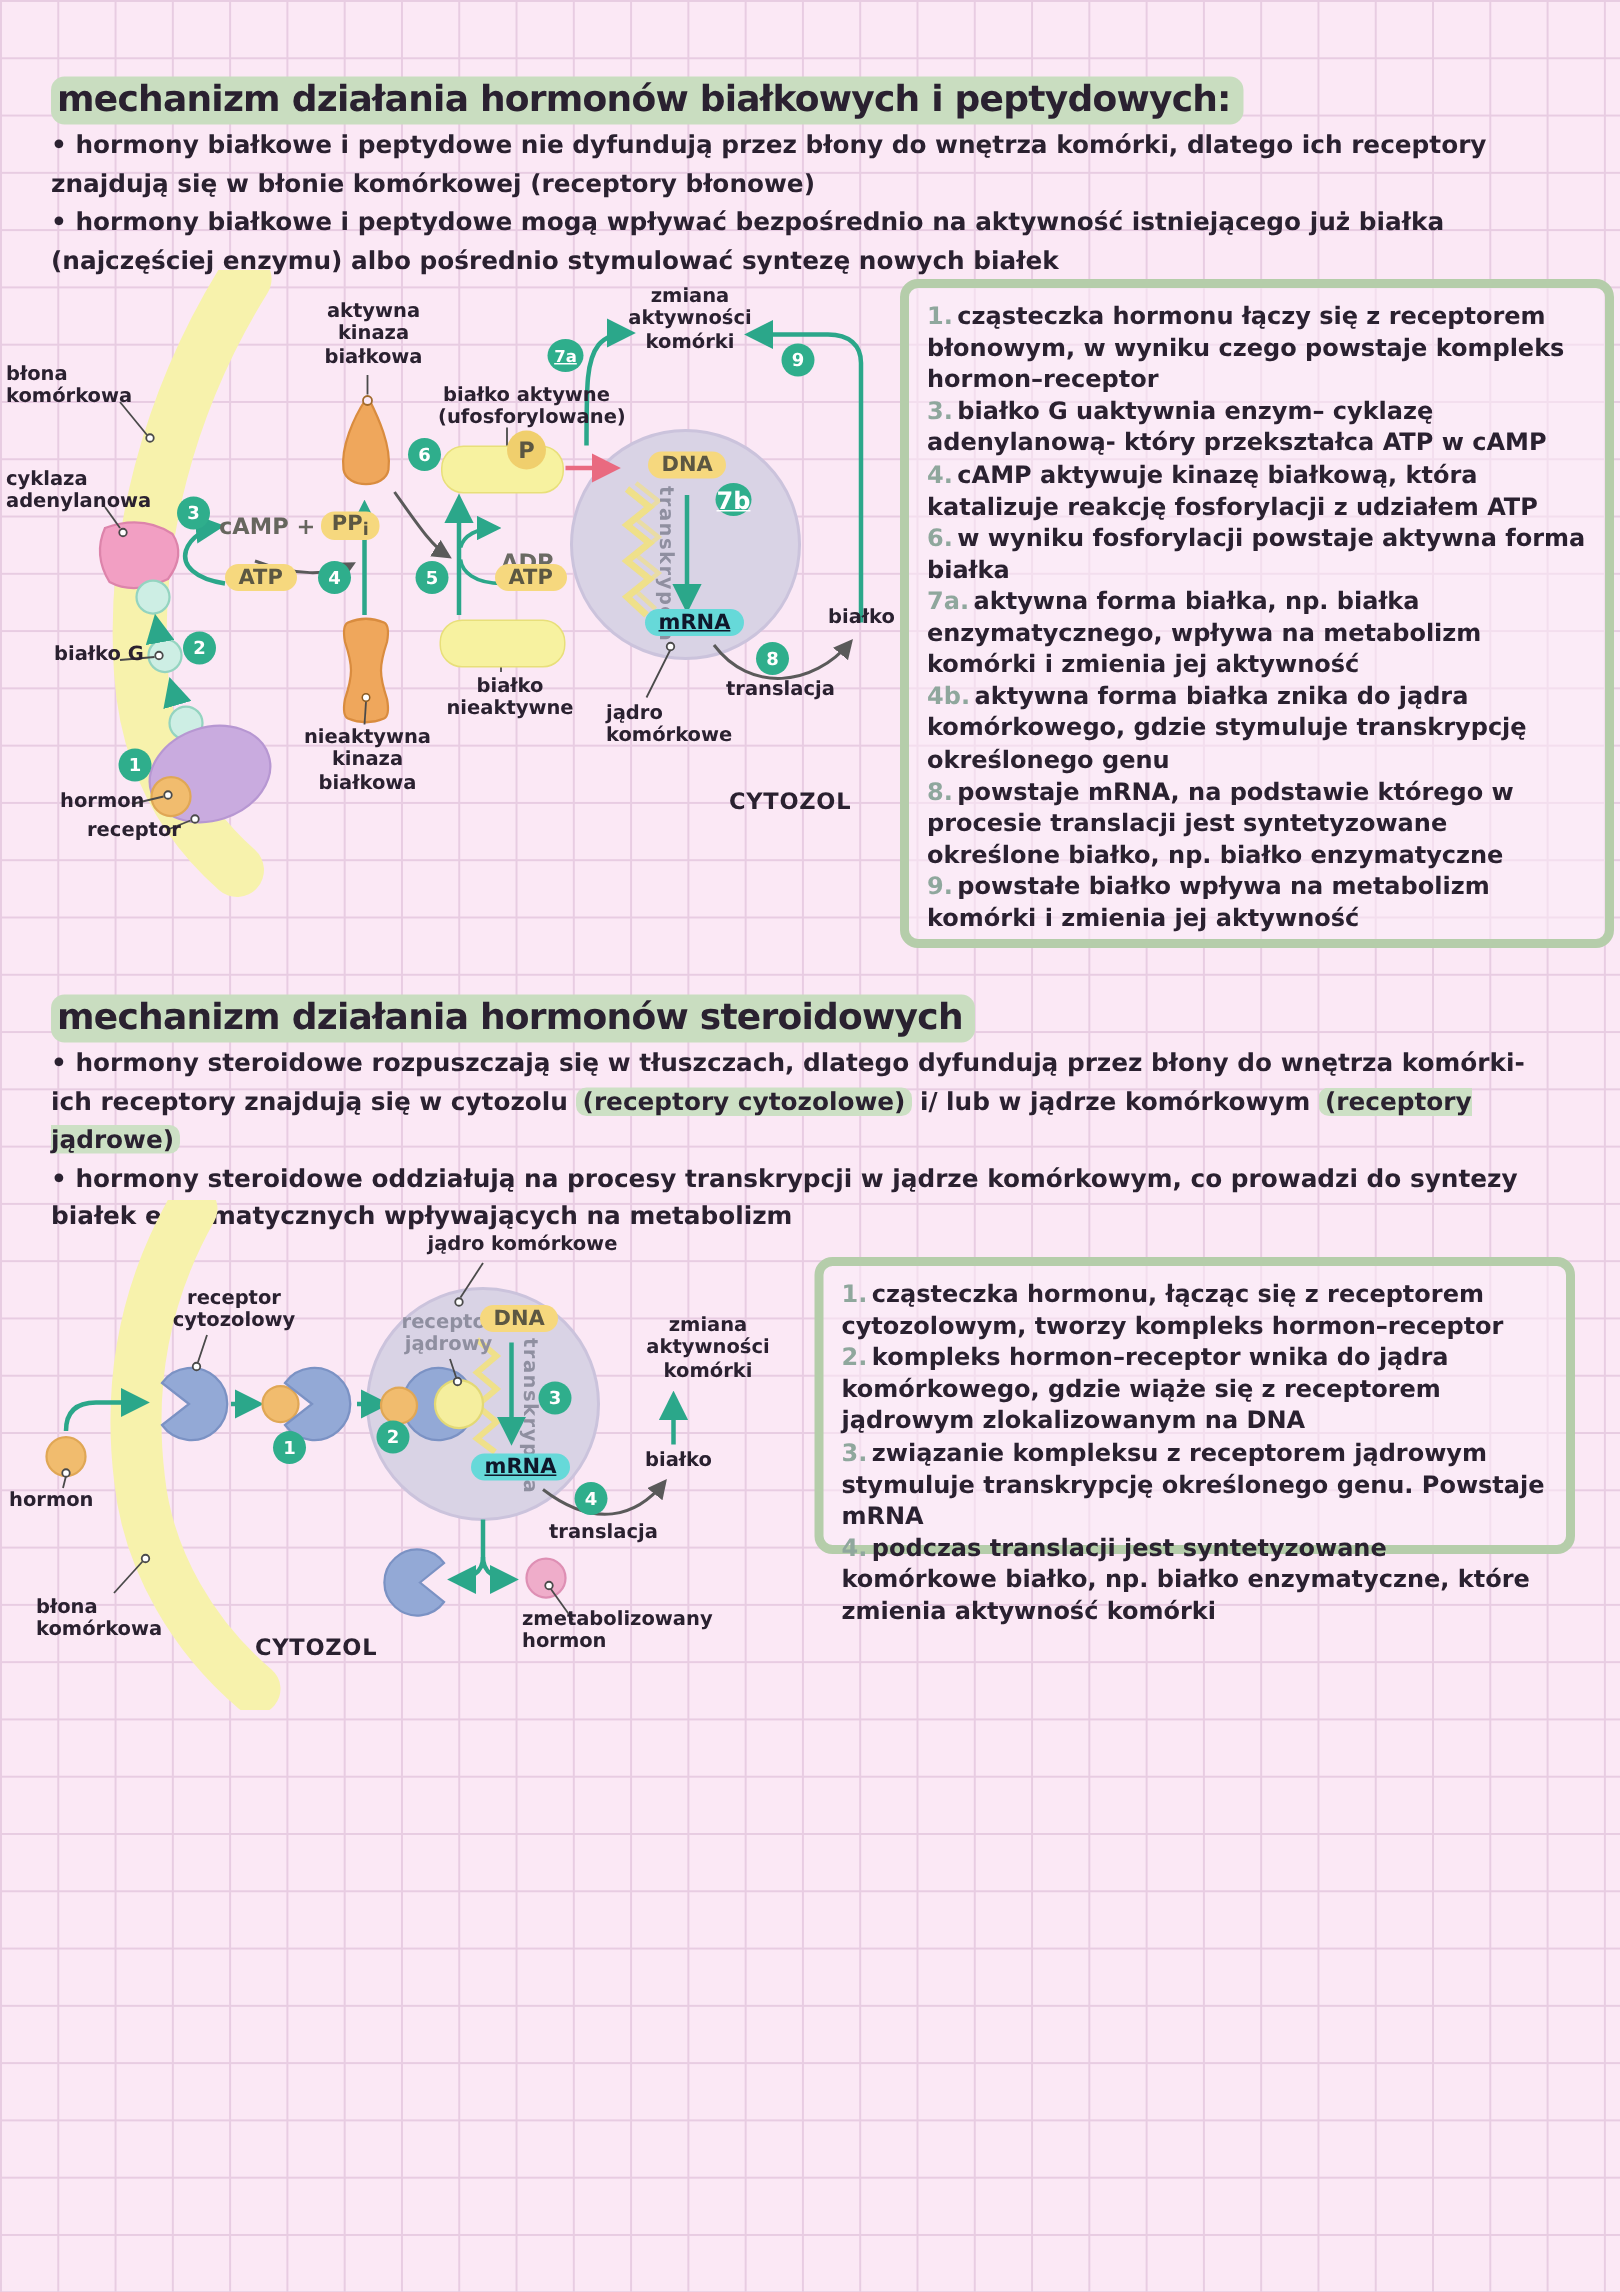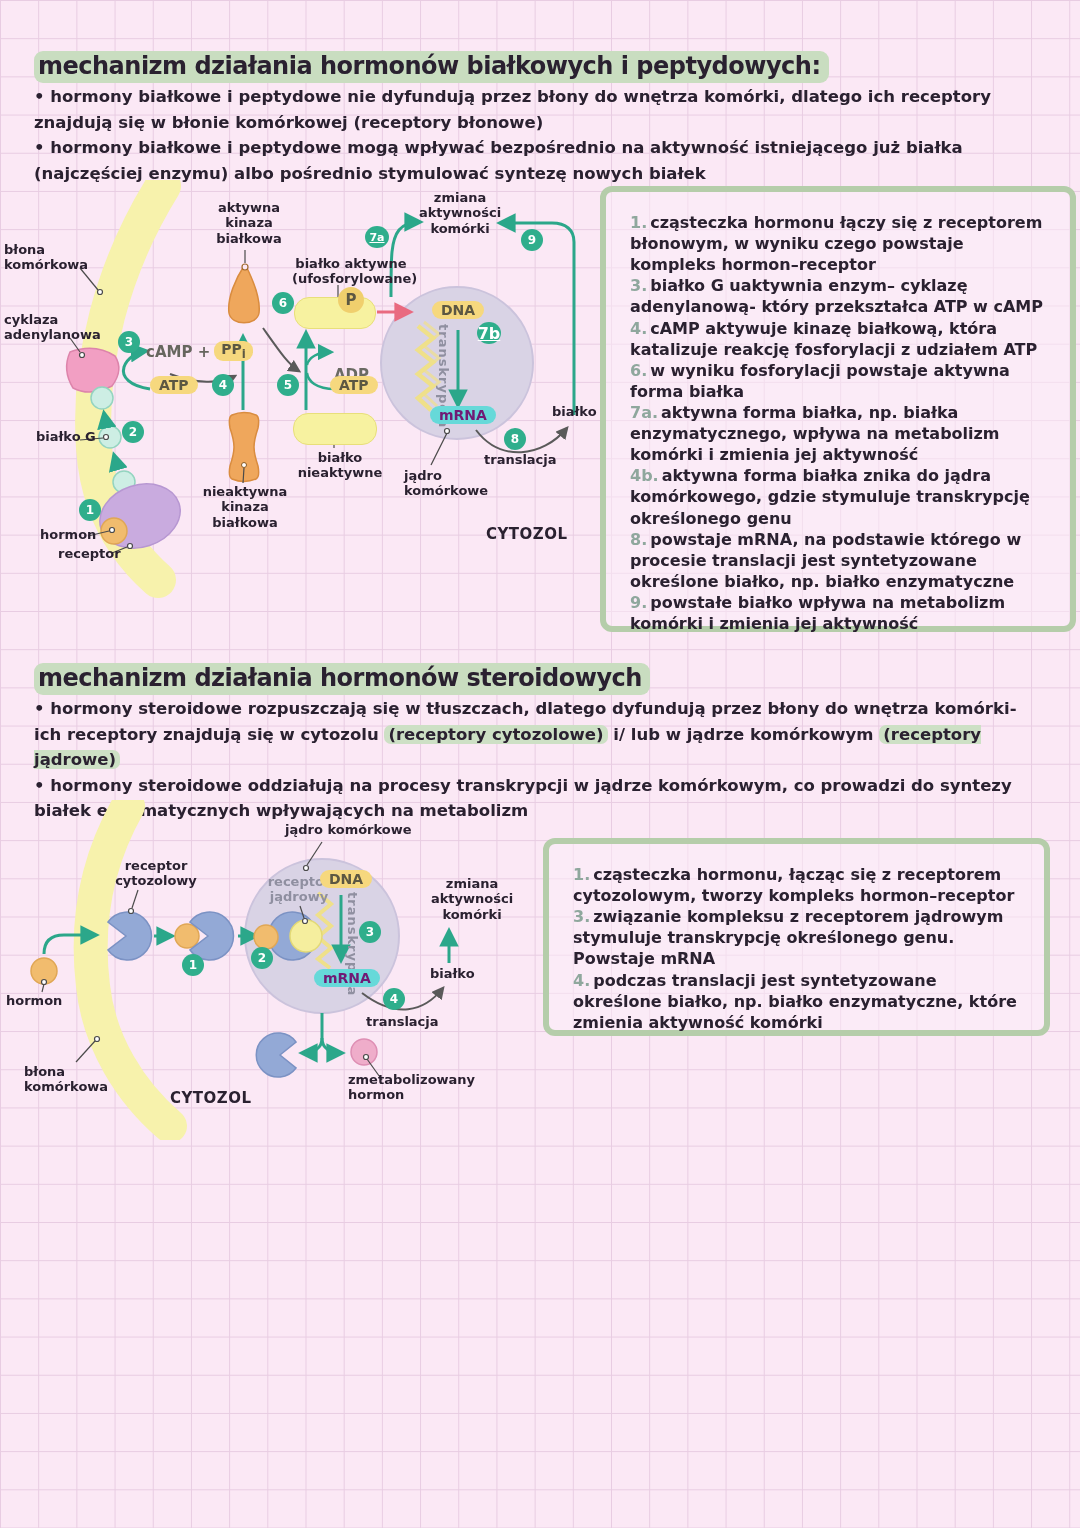--- a/index.html
+++ b/index.html
@@ -12,30 +12,30 @@
     background-size:38.2px 38.2px;
     font-family:"DejaVu Sans",sans-serif;
     color:#2a2130;font-weight:700;
   }
   .abs{position:absolute;}
   .sec-title{position:absolute;font-size:24px;font-weight:800;letter-spacing:-0.5px;white-space:nowrap;}
   .hl-green{background:#c9ddc0;padding:1px 8px 3px 4px;border-radius:9px;}
   .bullets{position:absolute;font-size:16.5px;line-height:1.55;font-weight:700;}
   .hl-inline{background:#cde0c5;border-radius:7px;padding:0 4px;}
   .stepbox{position:absolute;border:6px solid #b5cdaa;border-radius:12px;background:rgba(252,236,247,0.55);padding:8px 12px;box-sizing:border-box;}
-  .stepbox ol{list-style:none;margin:12px;padding:0;font-size:16px;line-height:1.32;}
+  .stepbox ol{list-style:none;margin:0;padding:0;font-size:16px;line-height:1.32;}
   .num{color:#8fa79d;margin-right:3px;}
   .lbl{position:absolute;font-size:13px;line-height:1.18;font-weight:700;}
   .lbl.c{text-align:center;}
   .lbl.grey{color:#8f8fa0;}
   .big{font-size:15px;letter-spacing:0.5px;}
   .bdg{position:absolute;width:22px;height:22px;border-radius:50%;background:#2fae8c;color:#fff;
        font-size:12px;font-weight:800;display:flex;align-items:center;justify-content:center;}
   .pill{position:absolute;background:#f6d87e;border-radius:10px;padding:1px 9px;font-size:14px;font-weight:800;color:#5c5742;}
-  .pill.cyan{background:#66d9d9;color:#701a75;}
+  .pill.cyan{background:#66d9d9;color:#0f172a;text-decoration:underline;}
   .pillin{background:#f6d87e;border-radius:9px;padding:0 7px;font-size:14px;font-weight:800;color:#5c5742;}
   .campt{color:#66665e;font-size:15px;font-weight:800;}
   .adpt{position:absolute;color:#6a6a63;font-size:15px;font-weight:800;}
   .pcirc{position:absolute;width:26px;height:26px;border-radius:50%;background:#f0cf6d;color:#5c5742;
          display:flex;align-items:center;justify-content:center;font-size:15px;font-weight:800;}
   .vtext{position:absolute;writing-mode:vertical-rl;color:#8f8fa0;font-size:13px;font-weight:700;letter-spacing:1px;}
   .dsvg{position:absolute;}
 </style>
 </head>
 <body>
@@ -260,18 +260,19 @@
   <div class="lbl big" style="left:170px;top:1090px;">CYTOZOL</div>
 
   <div class="bdg" style="left:182px;top:954px;">1</div>
   <div class="bdg" style="left:251px;top:947px;">2</div>
   <div class="bdg" style="left:359px;top:921px;">3</div>
   <div class="bdg" style="left:383px;top:988px;">4</div>
 
   <div class="stepbox" style="left:543px;top:838px;width:507px;height:198px;">
     <ol>
       <li><span class="num">1.</span><span>cząsteczka hormonu, łącząc się z receptorem cytozolowym, tworzy kompleks hormon–receptor</span></li>
+      <li><span class="num">2.</span><span>kompleks hormon–receptor wnika do jądra komórkowego, gdzie wiąże się z receptorem jądrowym zlokalizowanym na DNA</span></li>
       <li><span class="num">3.</span><span>związanie kompleksu z receptorem jądrowym stymuluje transkrypcję określonego genu. Powstaje mRNA</span></li>
-      <li><span class="num">4.</span><span>podczas translacji jest syntetyzowane określone białko, np. białko enzymatyczne, które zmienia aktywność komórki</span></li>
+      <li><span class="num">4.</span><span>podczas translacji jest syntetyzowane komórkowe białko, np. białko enzymatyczne, które zmienia aktywność komórki</span></li>
     </ol>
   </div>
 
 </div>
 
 </body></html>

